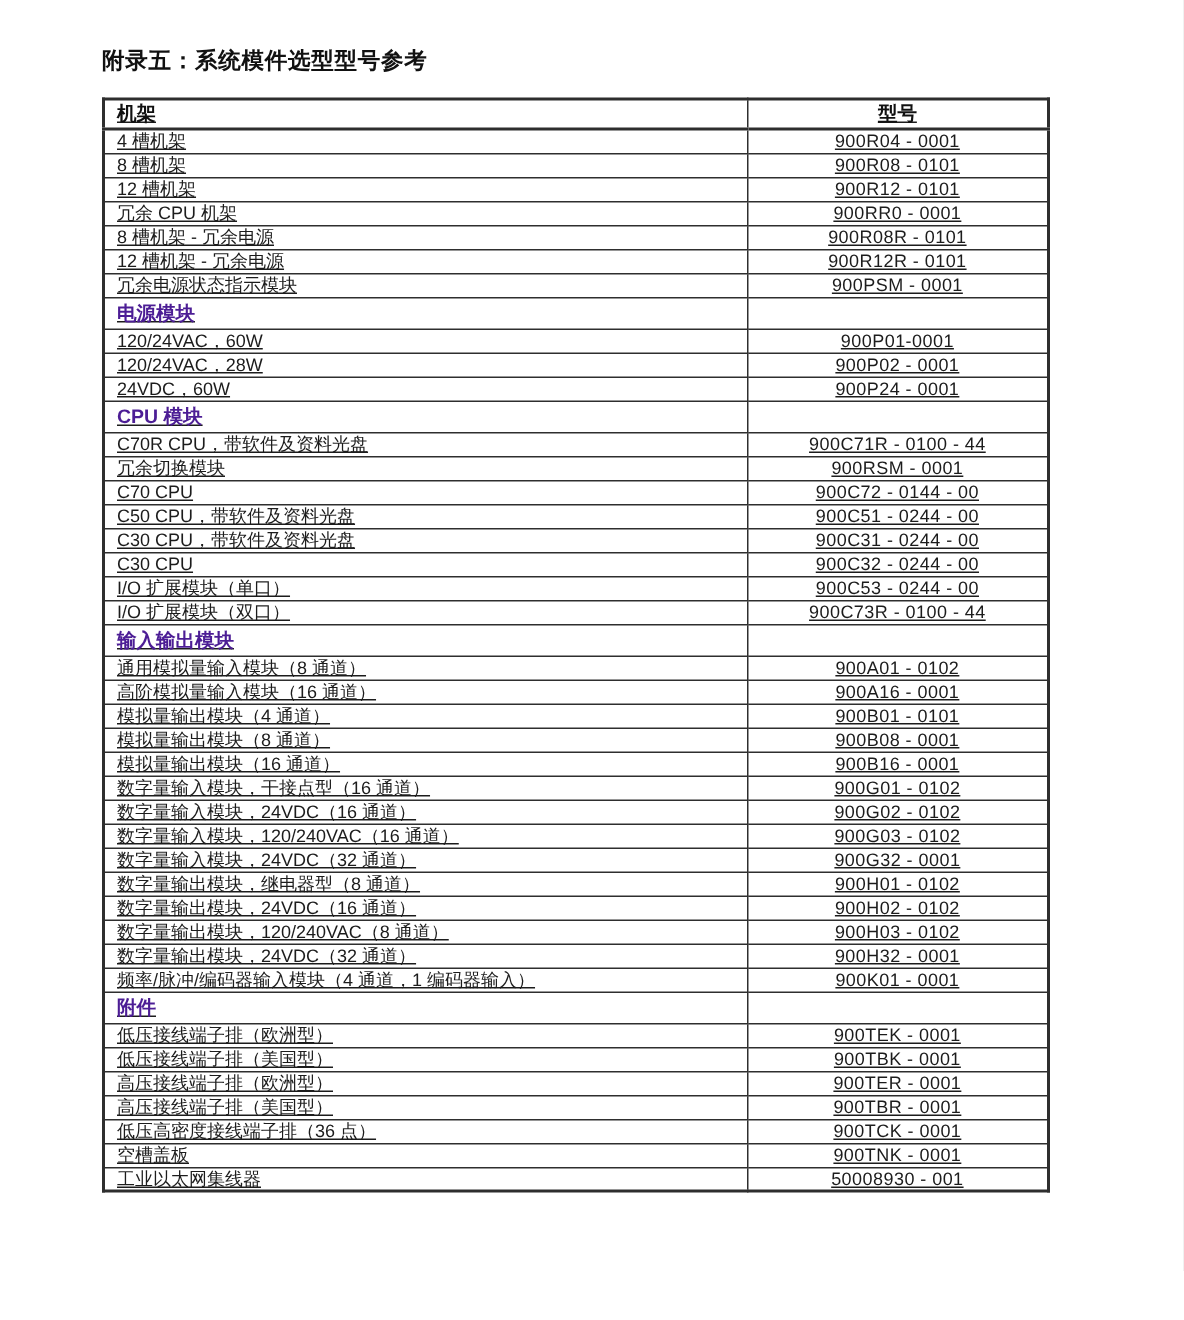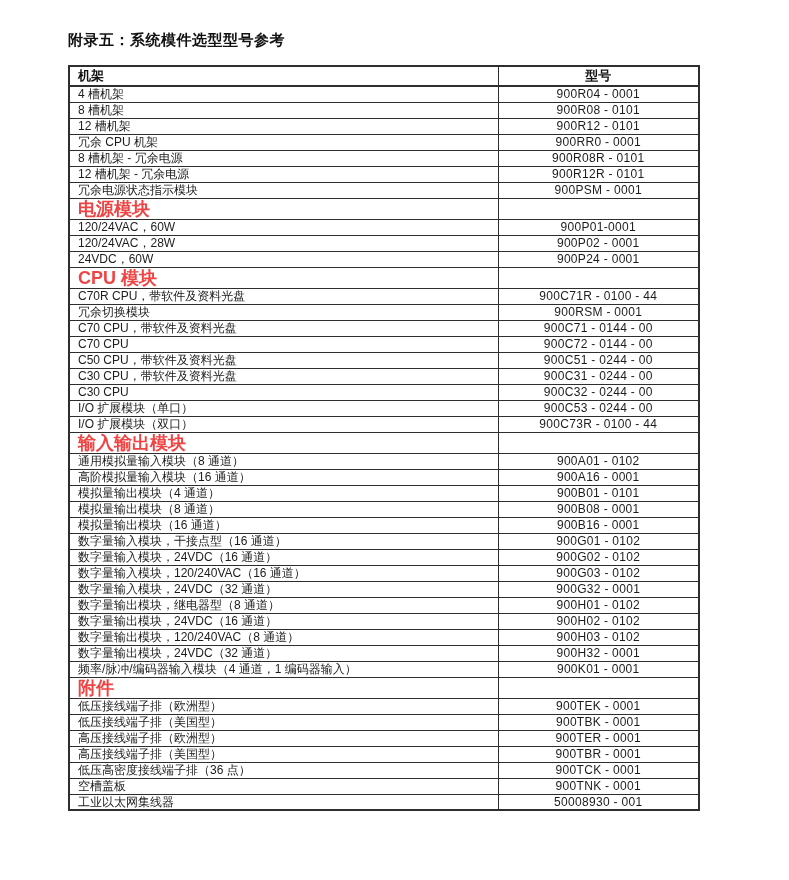--- a/index.html
+++ b/index.html
@@ -26,21 +26,21 @@
     position: absolute;
     left: 68px;
     top: 65px;
     width: 630px;
     border-collapse: collapse;
     table-layout: fixed;
   }
   table.spec-table, table.spec-table th, table.spec-table td {
     border: 1px solid #2e2e2e;
   }
-  table.spec-table { border-width: 2px; }
+  table.spec-table { border-width: 2px; text-decoration: underline; }
   col.c1 { width: 429px; }
   col.c2 { width: 201px; }
   th {
     height: 20px;
     font-size: 13px;
     font-weight: bold;
     vertical-align: middle;
     border-bottom-width: 2px !important;
     color: #111;
   }
@@ -51,23 +51,23 @@
     font-size: 12px;
     vertical-align: middle;
     line-height: 1;
     white-space: nowrap;
     overflow: hidden;
   }
   td.label { text-align: left; padding-left: 8px; margin-top: 24px; }
   td.model { text-align: center; letter-spacing: 0.3px; margin-top: 24px; }
   tr.section td {
     height: 21px;
-    font-size: 18px;
+    font-size: 13px;
     font-weight: bold;
-    color: #ef4444;
+    color: #4c1d95;
   }
 </style>
 </head>
 <body>
 
 <div class="page">
   <div class="title">附录五：系统模件选型型号参考</div>
 
   <table class="spec-table">
     <colgroup>
@@ -131,24 +131,20 @@
         </tr>
         <tr class="item">
           <td class="label">C70R CPU，带软件及资料光盘</td>
           <td class="model">900C71R - 0100 - 44</td>
         </tr>
         <tr class="item">
           <td class="label">冗余切换模块</td>
           <td class="model">900RSM - 0001</td>
         </tr>
         <tr class="item">
-          <td class="label">C70 CPU，带软件及资料光盘</td>
-          <td class="model">900C71 - 0144 - 00</td>
-        </tr>
-        <tr class="item">
           <td class="label">C70 CPU</td>
           <td class="model">900C72 - 0144 - 00</td>
         </tr>
         <tr class="item">
           <td class="label">C50 CPU，带软件及资料光盘</td>
           <td class="model">900C51 - 0244 - 00</td>
         </tr>
         <tr class="item">
           <td class="label">C30 CPU，带软件及资料光盘</td>
           <td class="model">900C31 - 0244 - 00</td>

